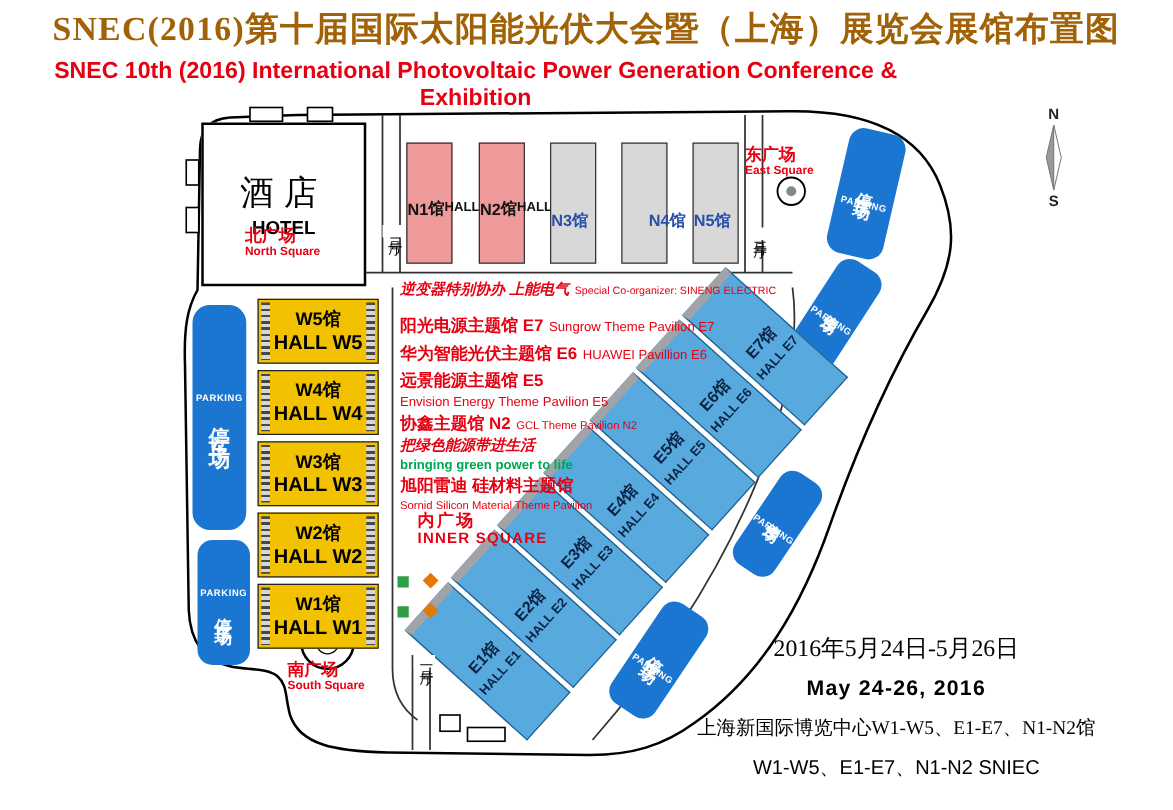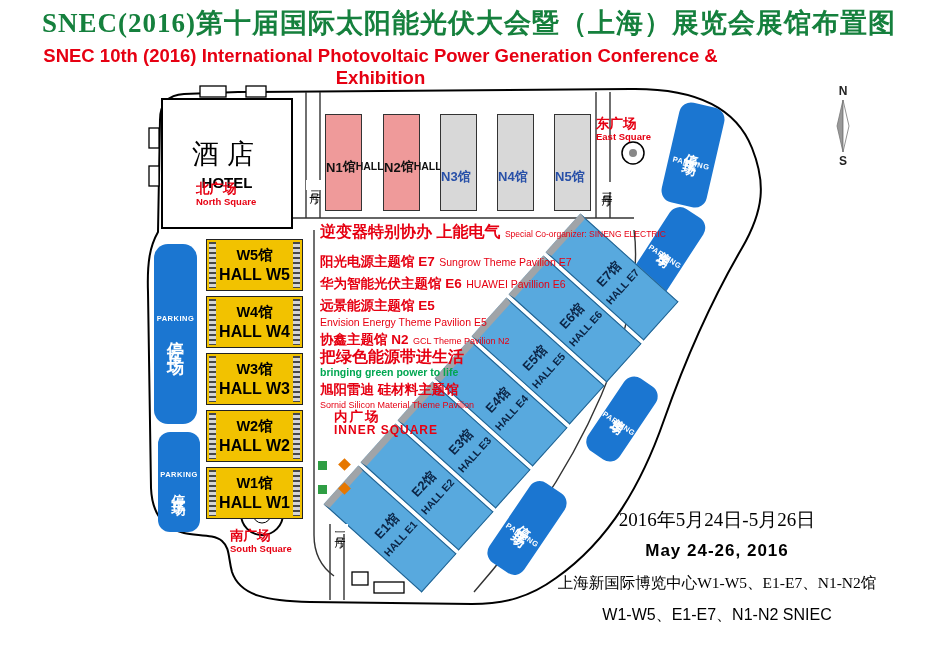--- a/index.html
+++ b/index.html
@@ -1,21 +1,21 @@
 <!DOCTYPE html>
 <html style="--accent_red: #e60012; --parking_blue: #1b76d1; --e_hall_blue: #58a9de; --w_hall_yellow: #f2c200; --n_hall_pink: #ef9a9a; --n_hall_gray: #d8d8d8; --green: #00a651;"><head>
 <meta charset="utf-8">
 <style>
   html,body{margin:0;padding:0;background:#fff;font-family:"Liberation Sans",sans-serif;}
   .stage{position:relative;width:938px;height:648px;background:#fff;overflow:hidden;}
   .abs{position:absolute;}
 
   
   .title-cn{top:5px;left:0;width:938px;text-align:center;font-family:"Liberation Serif",serif;
-            font-weight:700;font-size:27px;letter-spacing:1px;color:#15803d;}
+            font-weight:700;font-size:27px;letter-spacing:1px;color:#a16207;}
   .title-en{top:45px;left:0;width:761px;text-align:center;font-weight:700;font-size:18.5px;
             color:var(--accent_red,#e60012);}
 
   
   .hotel{left:161px;top:98px;width:128px;height:127px;border:2px solid #000;background:#fff;
          display:flex;flex-direction:column;align-items:center;justify-content:center;gap:2px;z-index:2;}
   .hotel-cn{font-size:27px;letter-spacing:8px;font-family:"Liberation Serif",serif;color:#000;}
   .hotel-en{font-size:15px;font-weight:700;color:#000;}
 
   
@@ -63,21 +63,21 @@
   .p-cn{writing-mode:vertical-rl;text-orientation:upright;font-weight:700;color:#fff;}
   .p-cn.big{font-size:17px;letter-spacing:9px;}
   .p-cn.mid{font-size:14px;letter-spacing:4px;}
   .p-cn.sml{font-size:12px;letter-spacing:2px;}
   .p-en{font-size:7.5px;font-weight:700;color:#fff;letter-spacing:.5px;}
 
   
   .ann-box{left:320px;top:222px;width:312px;height:240px;z-index:5;}
   .ann{position:absolute;white-space:nowrap;color:var(--accent_red,#e60012);}
   .a-cn{font-weight:700;}
-  .s13{font-size:13.5px;} .s12{font-size:16px;} .s11{font-size:10.5px;}
+  .s13{font-size:13.5px;} .s12{font-size:12px;font-style:italic;} .s11{font-size:10.5px;}
   .s9{font-size:9px;} .s8{font-size:8.5px;}
   .a-green{color:var(--green,#00a651);font-weight:700;}
   .inner-cn{font-size:13.5px;font-weight:700;letter-spacing:2px;}
   .inner-en{font-size:12px;font-weight:700;letter-spacing:1px;}
 
   
   .marker{width:9px;height:9px;z-index:4;}
   .m-green{background:#2f9e44;}
   .m-orange{background:#e67700;transform:rotate(45deg);}
 
@@ -174,21 +174,21 @@
     <div class="n-guan">馆</div>
     <div class="n-spacer"></div>
     <div class="n-hall">HALL</div>
     <div class="n-hall">N2</div>
     <div class="n-pad"></div>
   </div>
   <div class="abs hall-n gray" style="left:440px;">
     <div class="n-code">N3</div>
     <div class="n-guan">馆</div>
   </div>
-  <div class="abs hall-n gray" style="left:497px;">
+  <div class="abs hall-n gray" style="left:497px;padding-left:21px;">
     <div class="n-code">N4</div>
     <div class="n-guan">馆</div>
   </div>
   <div class="abs hall-n gray" style="left:554px;">
     <div class="n-code">N5</div>
     <div class="n-guan">馆</div>
   </div>
 
   <div class="abs parking" style="left:670px;top:104px;width:46px;height:102px;transform:rotate(13deg);">
     <div class="p-cn mid">停车场</div>

